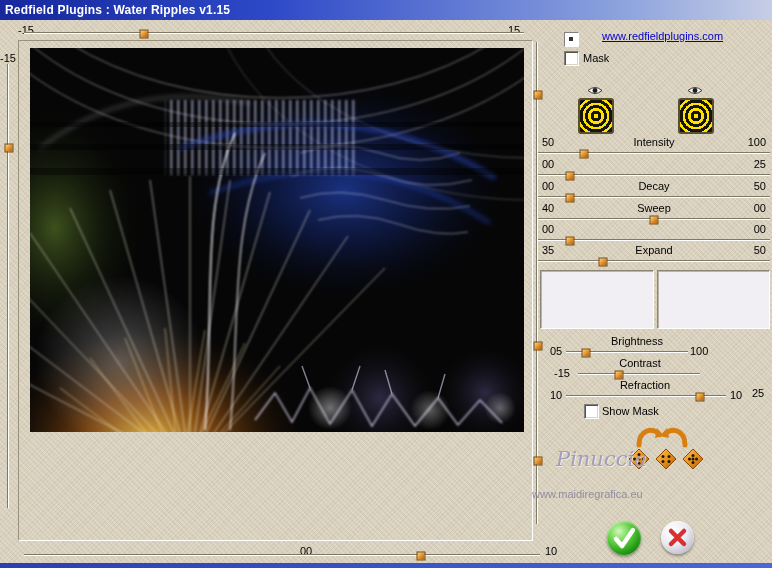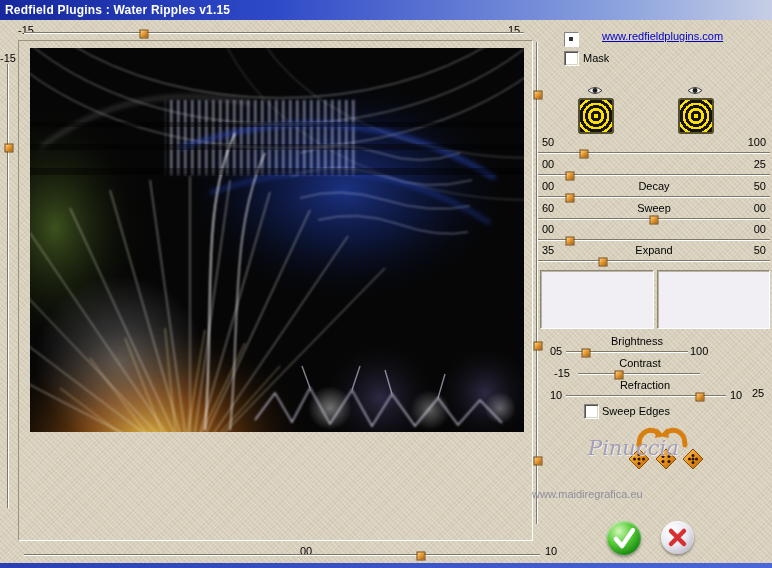--- a/index.html
+++ b/index.html
@@ -197,20 +197,21 @@
     <svg viewBox="0 0 16 11" width="16" height="11">
         <path d="M1 5.5 Q8 -0.5 15 5.5 Q8 11.5 1 5.5Z" fill="#f6f6f0" stroke="#3a3a3a"></path>
         <circle cx="8" cy="5.5" r="2.4" fill="#1c1c1c"></circle>
       </svg>
   </span>
   <div class="thumb" style="left:578px;top:98px;"></div>
   <div class="thumb" style="left:678px;top:98px;"></div>
 
   <div class="prow" style="top:136px;">
     <span class="val-l">50</span>
+    <span class="pl">Intensity</span>
     <span class="val-r">100</span>
     <div class="htrack">
       <div class="handle" style="left: 20%;"></div>
     </div>
   </div>
   <div class="prow" style="top:158px;">
     <span class="val-l">00</span>
     <span class="val-r">25</span>
     <div class="htrack">
       <div class="handle" style="left: 14%;"></div>
@@ -218,21 +219,21 @@
   </div>
   <div class="prow" style="top:180px;">
     <span class="val-l">00</span>
     <span class="pl">Decay</span>
     <span class="val-r">50</span>
     <div class="htrack">
       <div class="handle" style="left: 14%;"></div>
     </div>
   </div>
   <div class="prow" style="top:202px;">
-    <span class="val-l">60</span>
+    <span class="val-l">40</span>
     <span class="pl">Sweep</span>
     <span class="val-r">00</span>
     <div class="htrack">
       <div class="handle" style="left: 50%;"></div>
     </div>
   </div>
   <div class="prow" style="top:223px;">
     <span class="val-l">00</span>
     <span class="val-r">00</span>
     <div class="htrack">
@@ -266,21 +267,21 @@
 
   <span class="lbl" style="left:578px;top:379px;width:134px;text-align:center;">Refraction</span>
   <span class="lbl" style="left:550px;top:389px;">10</span>
   <div class="htrack" style="left:566px;top:392px;width:160px;">
     <div class="handle" style="left: 84%;"></div>
   </div>
   <span class="lbl" style="left:730px;top:389px;">10</span>
   <span class="lbl" style="left:752px;top:387px;">25</span>
 
   <div class="cb" style="left:584px;top:404px;"></div>
-  <span class="lbl" style="left:602px;top:405px;">Sweep Edges</span>
+  <span class="lbl" style="left:602px;top:405px;">Show Mask</span>
 
   <span class="arrows" style="left:632px;top:422px;">
     <svg viewBox="0 0 60 26" width="60" height="26">
       <g fill="none" stroke="#d87f12" stroke-width="5" stroke-linecap="round">
         <path d="M7 23 C7 8 20 5 27 12"></path>
         <path d="M53 23 C53 8 40 5 33 12"></path>
       </g>
       <polygon points="23,16 32,14 25,6" fill="#d87f12"></polygon>
       <polygon points="37,16 28,14 35,6" fill="#d87f12"></polygon>
     </svg>
@@ -314,21 +315,21 @@
       <g fill="#2a1608">
           <circle cx="7.5" cy="11" r="1.5"></circle>
           <circle cx="11" cy="7.5" r="1.5"></circle>
           <circle cx="11" cy="14.5" r="1.5"></circle>
           <circle cx="14.5" cy="11" r="1.5"></circle>
           <circle cx="11" cy="11" r="1.5"></circle>
         </g>
     </svg>
   </span>
 
-  <span class="signature" style="left:556px;top:436px;margin-left:32px;">Pinuccia</span>
+  <span class="signature" style="left:556px;top:447px;">Pinuccia</span>
   <span class="sig-site" style="left:532px;top:488px;">www.maidiregrafica.eu</span>
 
   <div class="btn btn-apply" style="left:607px;top:521px;">
     <svg viewBox="0 0 34 34">
       <path d="M9 18 L15 25 L26 9" stroke="#fff" stroke-width="4.5" fill="none" stroke-linecap="round" stroke-linejoin="round"></path>
     </svg>
   </div>
   <div class="btn btn-cancel" style="left:661px;top:521px;">
     <svg viewBox="0 0 33 33">
       <path d="M10 10 L23 23 M23 10 L10 23" stroke="#d83030" stroke-width="4.5" fill="none" stroke-linecap="round"></path>

